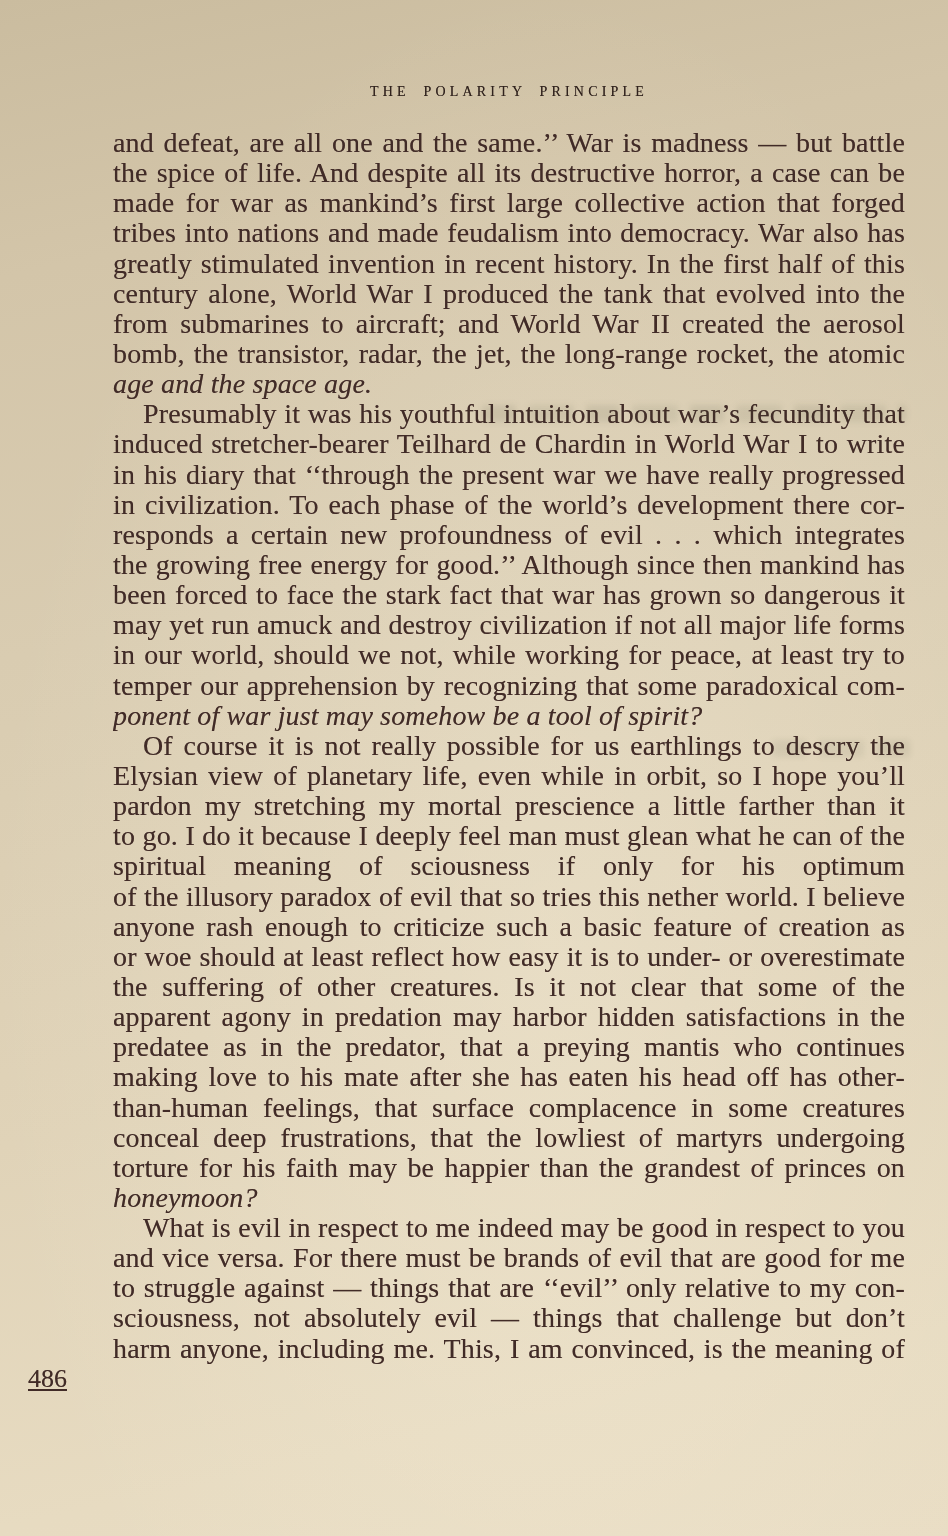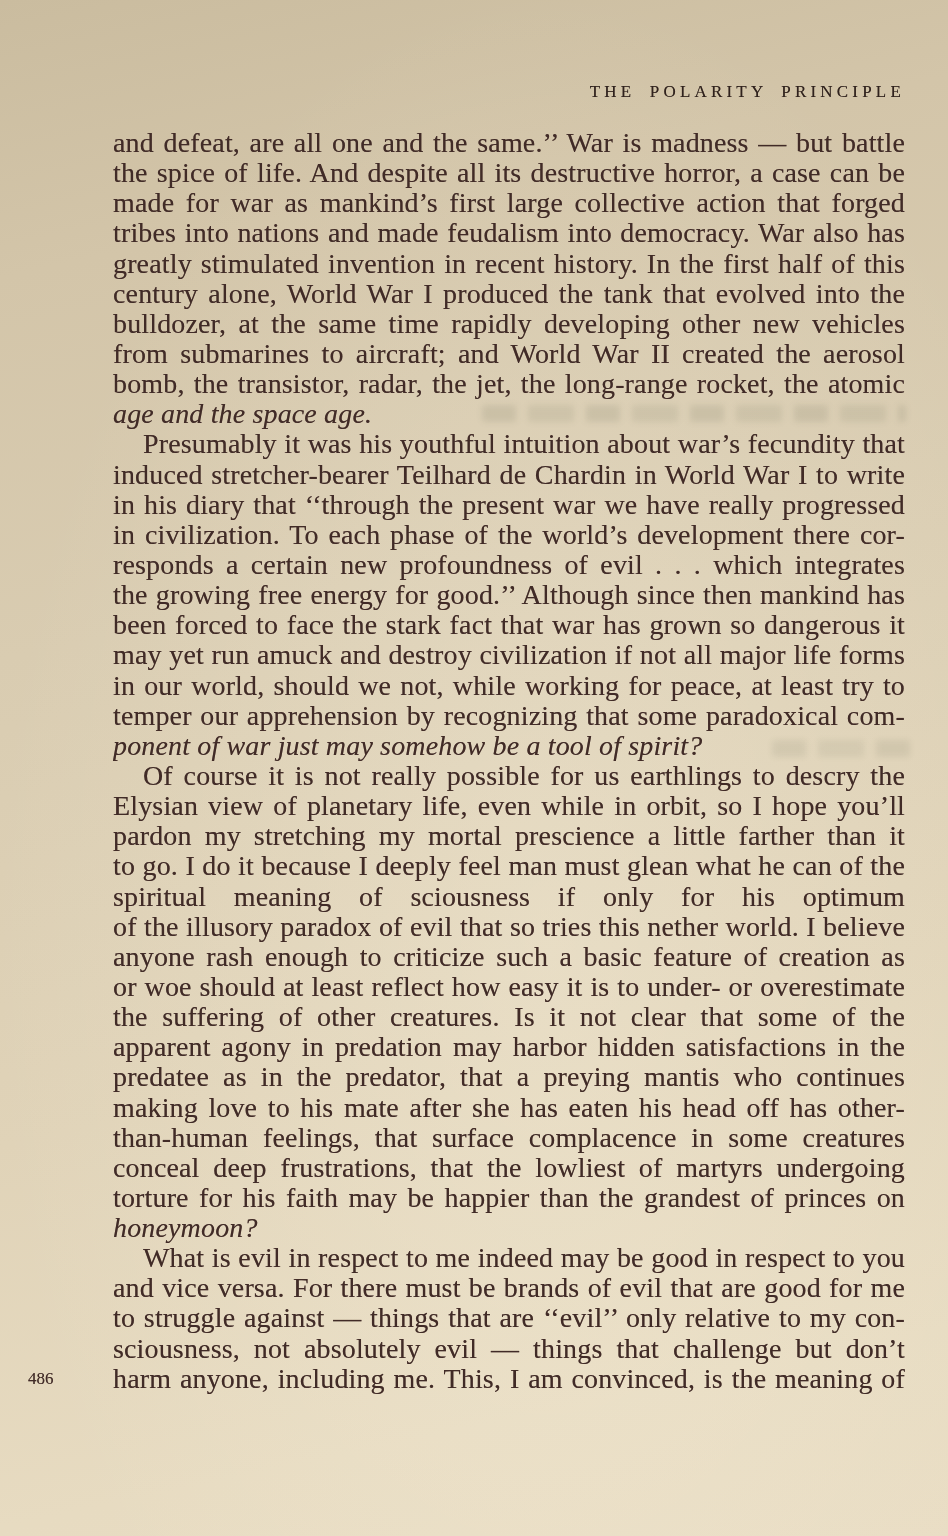--- a/index.html
+++ b/index.html
@@ -8,38 +8,38 @@
     font-family:"Liberation Serif","DejaVu Serif",serif;
   }
   .page{
     position:absolute;inset:0;
     background:
       radial-gradient(ellipse at 58% 62%, rgba(255,249,232,0.28), rgba(255,249,232,0) 72%),
       linear-gradient(168deg,#cabc9f 0%,#d3c5a9 16%,#d9ccb1 38%,#e0d3b8 66%,#e7dbc1 88%,#e9ddc4 100%);
   }
   .running-header{
     position:absolute;top:80px;left:113px;width:792px;height:24px;
-    text-align:right;font-size:17px;line-height:24px;
+    text-align:center;font-size:14px;line-height:24px;
     letter-spacing:4.2px;word-spacing:6px;color:#30221d;
     text-shadow:0 0 0.5px rgba(48,34,29,0.55);
   }
   .body-text{
     position:absolute;top:128px;left:113px;width:792px;
     font-size:28px;color:#412b27;letter-spacing:0.15px;
     text-shadow:0 0 0.5px rgba(65,43,39,0.5);
   }
   .line{
     height:30.15px;line-height:30.15px;overflow:hidden;
     text-align:justify;text-align-last:justify;white-space:normal;
   }
   .line.indent{text-indent:30px;}
   .line.para-end{text-align-last:left;font-style:italic;}
   .page-number{
     position:absolute;left:28px;top:1364px;height:30px;line-height:30px;
-    font-size:17px;color:#412b27;text-shadow:0 0 0.5px rgba(65,43,39,0.5);
+    font-size:26px;color:#412b27;text-shadow:0 0 0.5px rgba(65,43,39,0.5);text-decoration:underline;
   }
   .bleedthrough{
     position:absolute;height:17px;border-radius:3px;
     background:repeating-linear-gradient(90deg,
       rgba(78,84,62,0.22) 0 34px, rgba(78,84,62,0) 34px 46px,
       rgba(78,84,62,0.18) 46px 92px, rgba(78,84,62,0) 92px 104px);
     filter:blur(3px);
   }
   #smudge1{left:482px;top:405px;width:424px;opacity:0.55;}
   #smudge2{left:772px;top:740px;width:140px;opacity:0.45;}
@@ -50,21 +50,20 @@
 <div class="page">
   <div class="running-header">THE POLARITY PRINCIPLE</div>
 
   <div class="body-text">
       <div class="line">and defeat, are all one and the same.’’  War is madness — but battle</div>
       <div class="line">the spice of life.  And despite all its destructive horror, a case can be</div>
       <div class="line">made for war as mankind’s first large collective action that forged</div>
       <div class="line">tribes into nations and made feudalism into democracy.  War also has</div>
       <div class="line">greatly stimulated invention in recent history.  In the first half of this</div>
       <div class="line">century alone, World War I produced the tank that evolved into the</div>
-      <div class="line">bulldozer, at the same time rapidly developing other new vehicles</div>
       <div class="line">from submarines to aircraft; and World War II created the aerosol</div>
       <div class="line">bomb, the transistor, radar, the jet, the long-range rocket, the atomic</div>
       <div class="line para-end">age and the space age.</div>
       <div class="line indent">Presumably it was his youthful intuition about war’s fecundity that</div>
       <div class="line">induced stretcher-bearer Teilhard de Chardin in World War I to write</div>
       <div class="line">in his diary that ‘‘through the present war we have really progressed</div>
       <div class="line">in civilization.  To each phase of the world’s development there cor-</div>
       <div class="line">responds a certain new profoundness of evil . . . which integrates with</div>
       <div class="line">the growing free energy for good.’’  Although since then mankind has</div>
       <div class="line">been forced to face the stark fact that war has grown so dangerous it</div>

